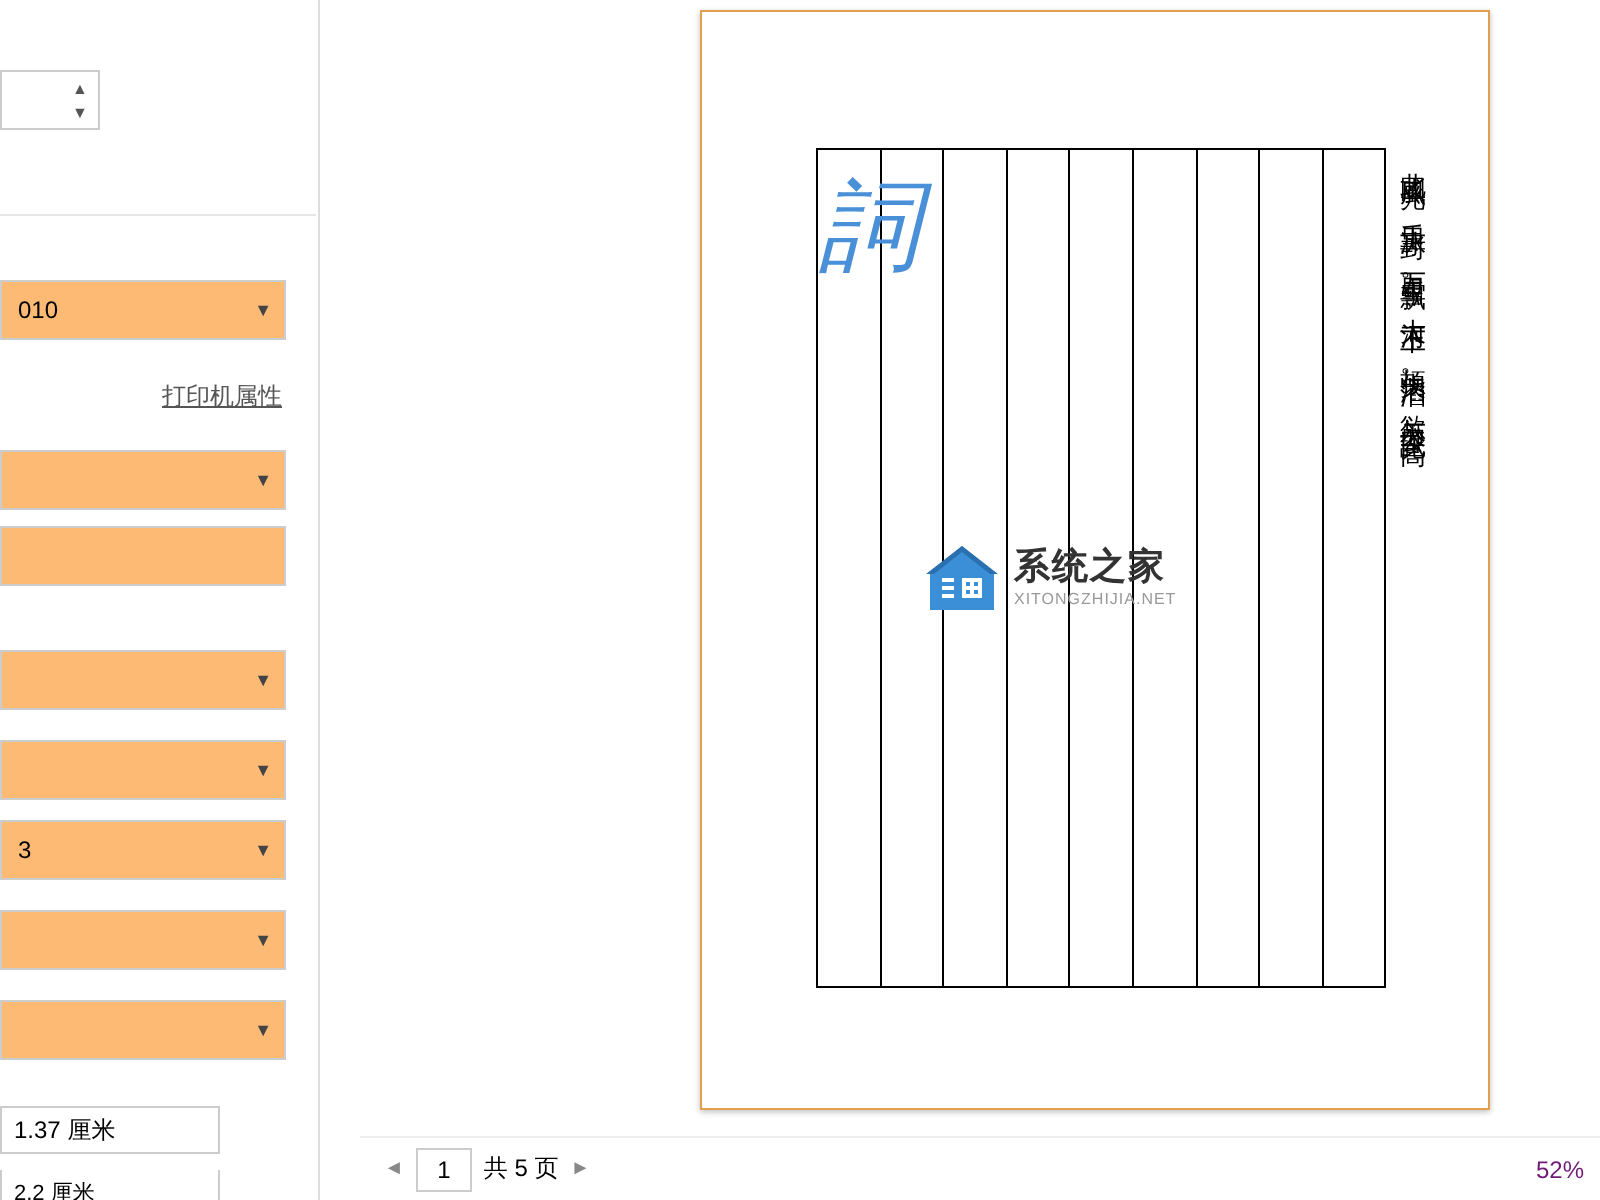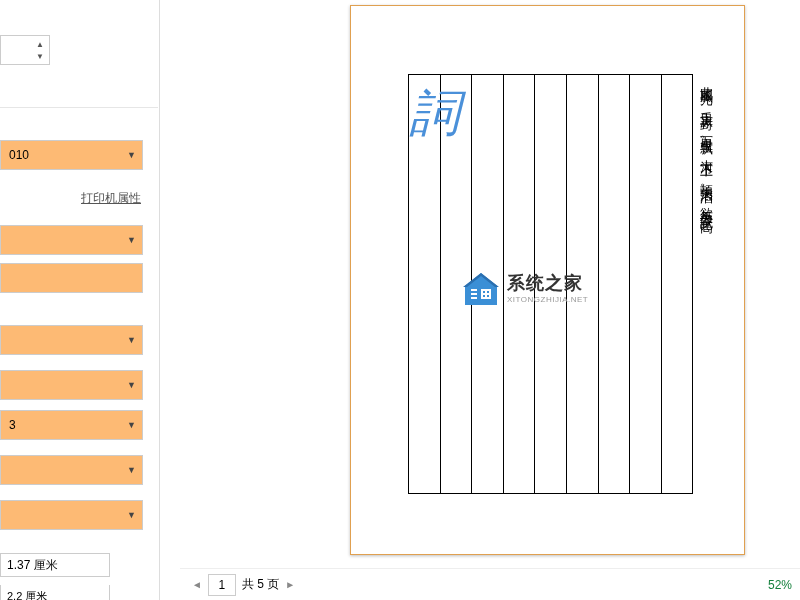--- a/index.html
+++ b/index.html
@@ -34,21 +34,21 @@
 .watermark { position: absolute; display: flex; }
 .wm-logo { width: 40px; height: 36px; margin-right: 6px; }
 .wm-text { display: flex; flex-direction: column; }
 .wm-cn { font-size: 18px; font-weight: bold; color: #333; letter-spacing: 1px; }
 .wm-en { font-size: 8px; color: #999; letter-spacing: 0.5px; }
 
 .bottom-bar { position: absolute; left: 180px; bottom: 0; width: 620px; height: 32px; display: flex; align-items: center; border-top: 1px solid #eee; }
 .page-nav { position: absolute; left: 12px; display: flex; align-items: center; gap: 6px; }
 .nav-arrow { font-size: 10px; color: #888; cursor: pointer; }
 .page-input { width: 28px; height: 22px; border: 1px solid #ccc; text-align: center; font-size: 12px; }
-.zoom { position: absolute; right: 8px; font-size: 12px; color: #15803d; }
+.zoom { position: absolute; right: 8px; font-size: 12px; color: #701a75; }
 
 .margin-input { position: absolute; background: #fff; border: 1px solid #ccc; height: 24px; padding: 0 6px; display: flex; align-items: center; font-size: 12px; width: 110px; }
 </style>
 </head>
 <body>
 
 <div class="sidebar">
 
   <div class="spinner" style="left:0; top:35px;">
     <span class="up">▲</span>

